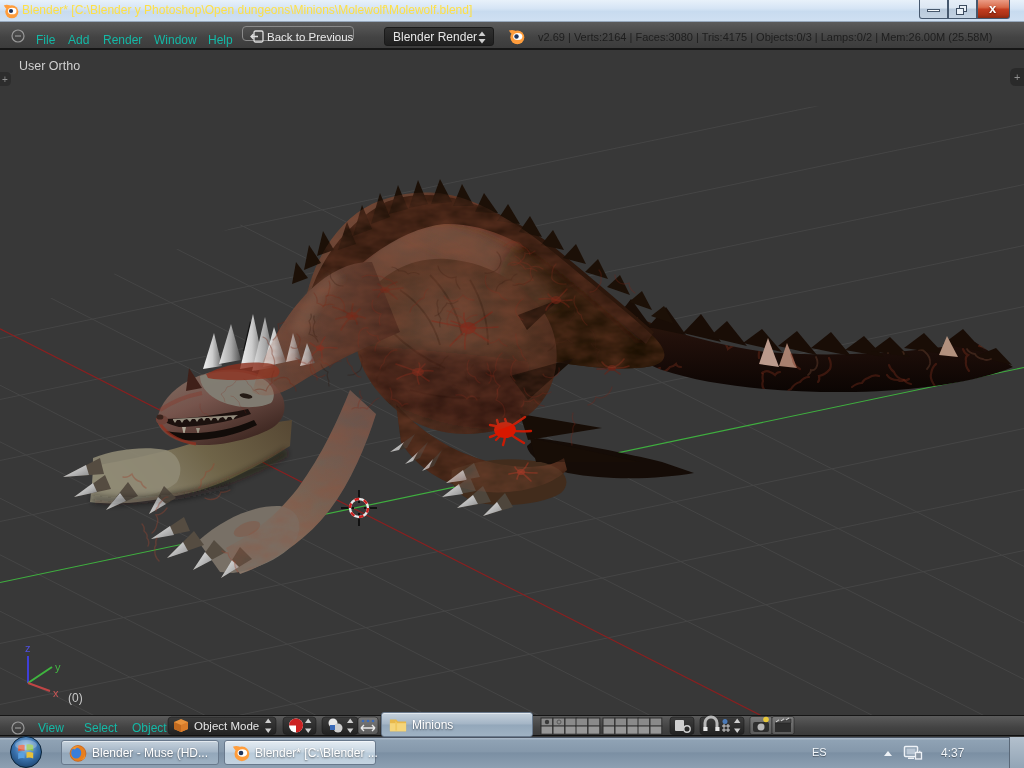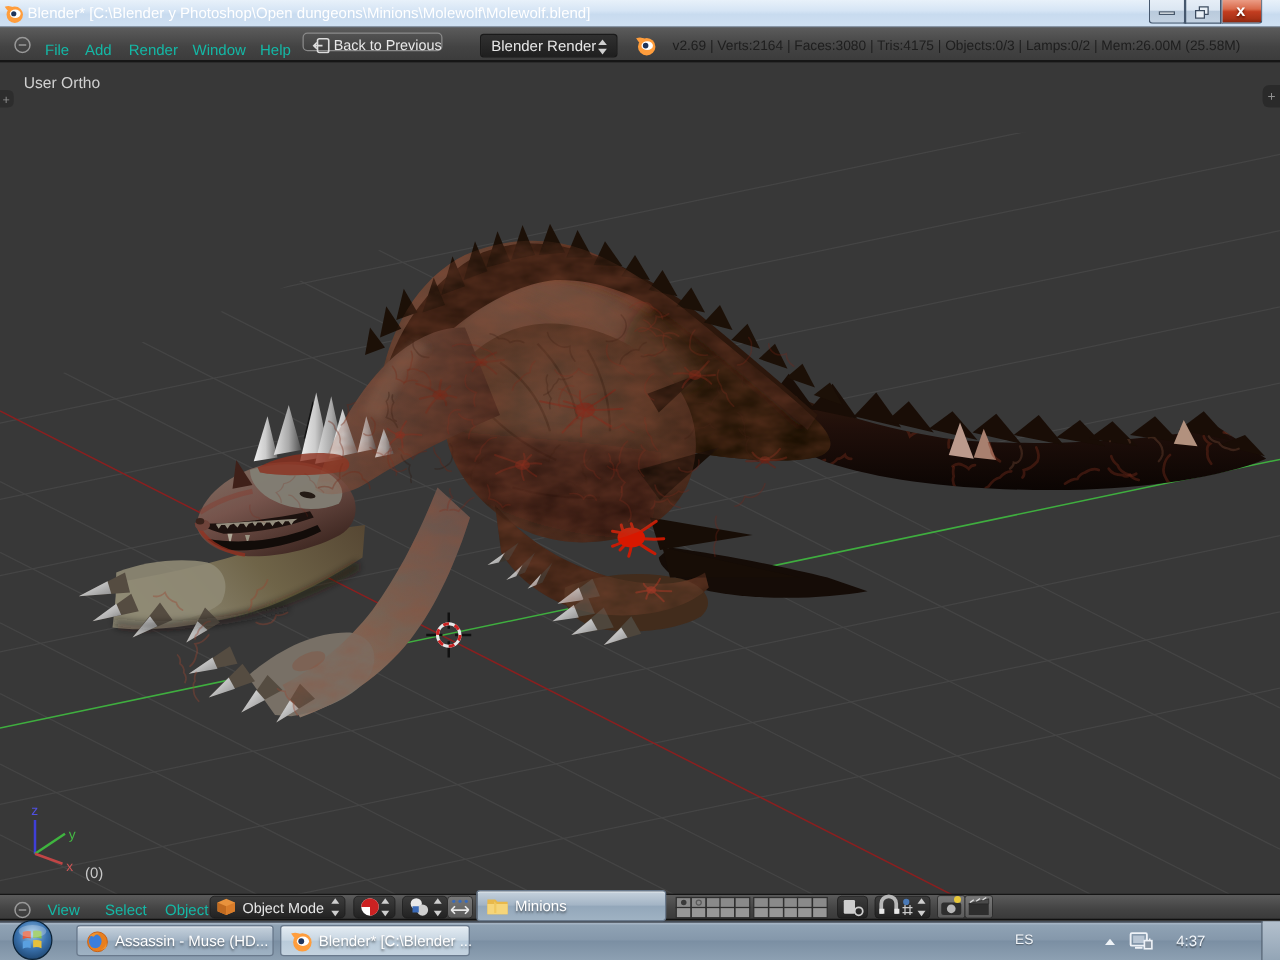--- a/index.html
+++ b/index.html
@@ -1,17 +1,17 @@
 <!DOCTYPE html>
 <html><head><meta charset="utf-8"><style>
 *{margin:0;padding:0;box-sizing:border-box}
 body{width:1024px;height:768px;overflow:hidden;font-family:"Liberation Sans",sans-serif;position:relative;background:#383838}
 .abs{position:absolute}
 #titlebar{left:0;top:0;width:1024px;height:22px;background:linear-gradient(#e8f1fa 0%,#d6e5f5 40%,#c8dbef 55%,#cfe0f2 100%);border-bottom:1px solid #97a8bc}
-#title-text{left:22px;top:3px;font-size:12px;color:#ffffff;letter-spacing:0}
+#title-text{left:22px;top:3px;font-size:12px;color:#fde047;letter-spacing:0}
 #menubar{left:0;top:22px;width:1024px;height:28px;background:linear-gradient(#5b5b5b,#434343 60%,#3c3c3c);border-bottom:2px solid #161616}
 .menu{top:8px;font-size:12px;color:#14b8a6}
 #hdr2{left:0;top:715px;width:1024px;height:21px;background:linear-gradient(#5b5b5b,#434343 60%,#3a3a3a);border-top:1px solid #161616;border-bottom:1px solid #101010}
 #taskbar{left:0;top:737px;width:1024px;height:31px;background:linear-gradient(#aebccb 0%,#8fa2b4 8%,#8598ab 45%,#7b8fa3 50%,#8da0b2 100%);border-top:1px solid #4a5564}
 .tbtn{position:absolute;top:3px;height:25px;border-radius:3px;border:1px solid #69798c;background:linear-gradient(#c6d2dd,#a3b4c5 48%,#93a7ba 52%,#9fb2c3);box-shadow:inset 0 1px 0 rgba(255,255,255,.5)}
 .tbtn .lbl{position:absolute;left:30px;top:5px;font-size:12px;color:#fff;text-shadow:0 1px 2px rgba(0,0,0,.55);white-space:nowrap}
 .winbtn{position:absolute;top:0;height:19px;border:1px solid #46586e;border-top:none}
 .traytxt{position:absolute;top:9px;font-size:11px;color:#f2f6fa;text-shadow:0 1px 1px rgba(0,0,0,.4)}
 </style></head><body>
 
@@ -681,21 +681,21 @@
 <div class="tbtn" style="left:61px;top:740px;width:158px">
     <svg style="position:absolute;left:7px;top:3px" width="18" height="18" viewBox="0 0 20 20">
       <g transform="translate(0,0) scale(1.0)">
 <circle cx="10" cy="10.5" r="8.8" fill="#e87f1e"></circle>
 <circle cx="10" cy="10.5" r="8.8" fill="none" stroke="#c75c10" stroke-width="0.8"></circle>
 <ellipse cx="8" cy="10" rx="5.6" ry="6.2" fill="#3a7edb"></ellipse>
 <path d="M 3,5 Q 7,1.5 12,2.6 Q 8,3.5 6.5,6 Q 4.5,5 3,5 Z" fill="#f0922e"></path>
 <path d="M 13,17.5 Q 17,15.5 17.8,11 Q 18.6,13.5 17.5,16 Q 15.5,17.8 13,17.5 Z" fill="#f0922e"></path>
 </g>
     </svg>
-    <div class="lbl">Assassin - Muse (HD...</div>
+    <div class="lbl">Blender - Muse (HD...</div>
   </div>
 <div class="tbtn" style="left:224px;top:740px;width:152px;background:linear-gradient(#e4ecf3,#c8d6e2 48%,#b9cbda 52%,#c4d3e0)">
     <svg style="position:absolute;left:7px;top:3px" width="18" height="18" viewBox="0 0 20 20">
       <g transform="translate(0,0) scale(1.0)">
 <circle cx="11" cy="11" r="8.2" fill="#ff9d3c"></circle>
 <path d="M 1,3 Q 7,1 11,5 L 7,9 Q 3,7 1,3 Z" fill="#ff9d3c"></path>
 <ellipse cx="11.5" cy="10" rx="5.4" ry="4.2" fill="#fff"></ellipse>
 <circle cx="10" cy="10" r="2.6" fill="#20355c"></circle>
 </g>
     </svg>

